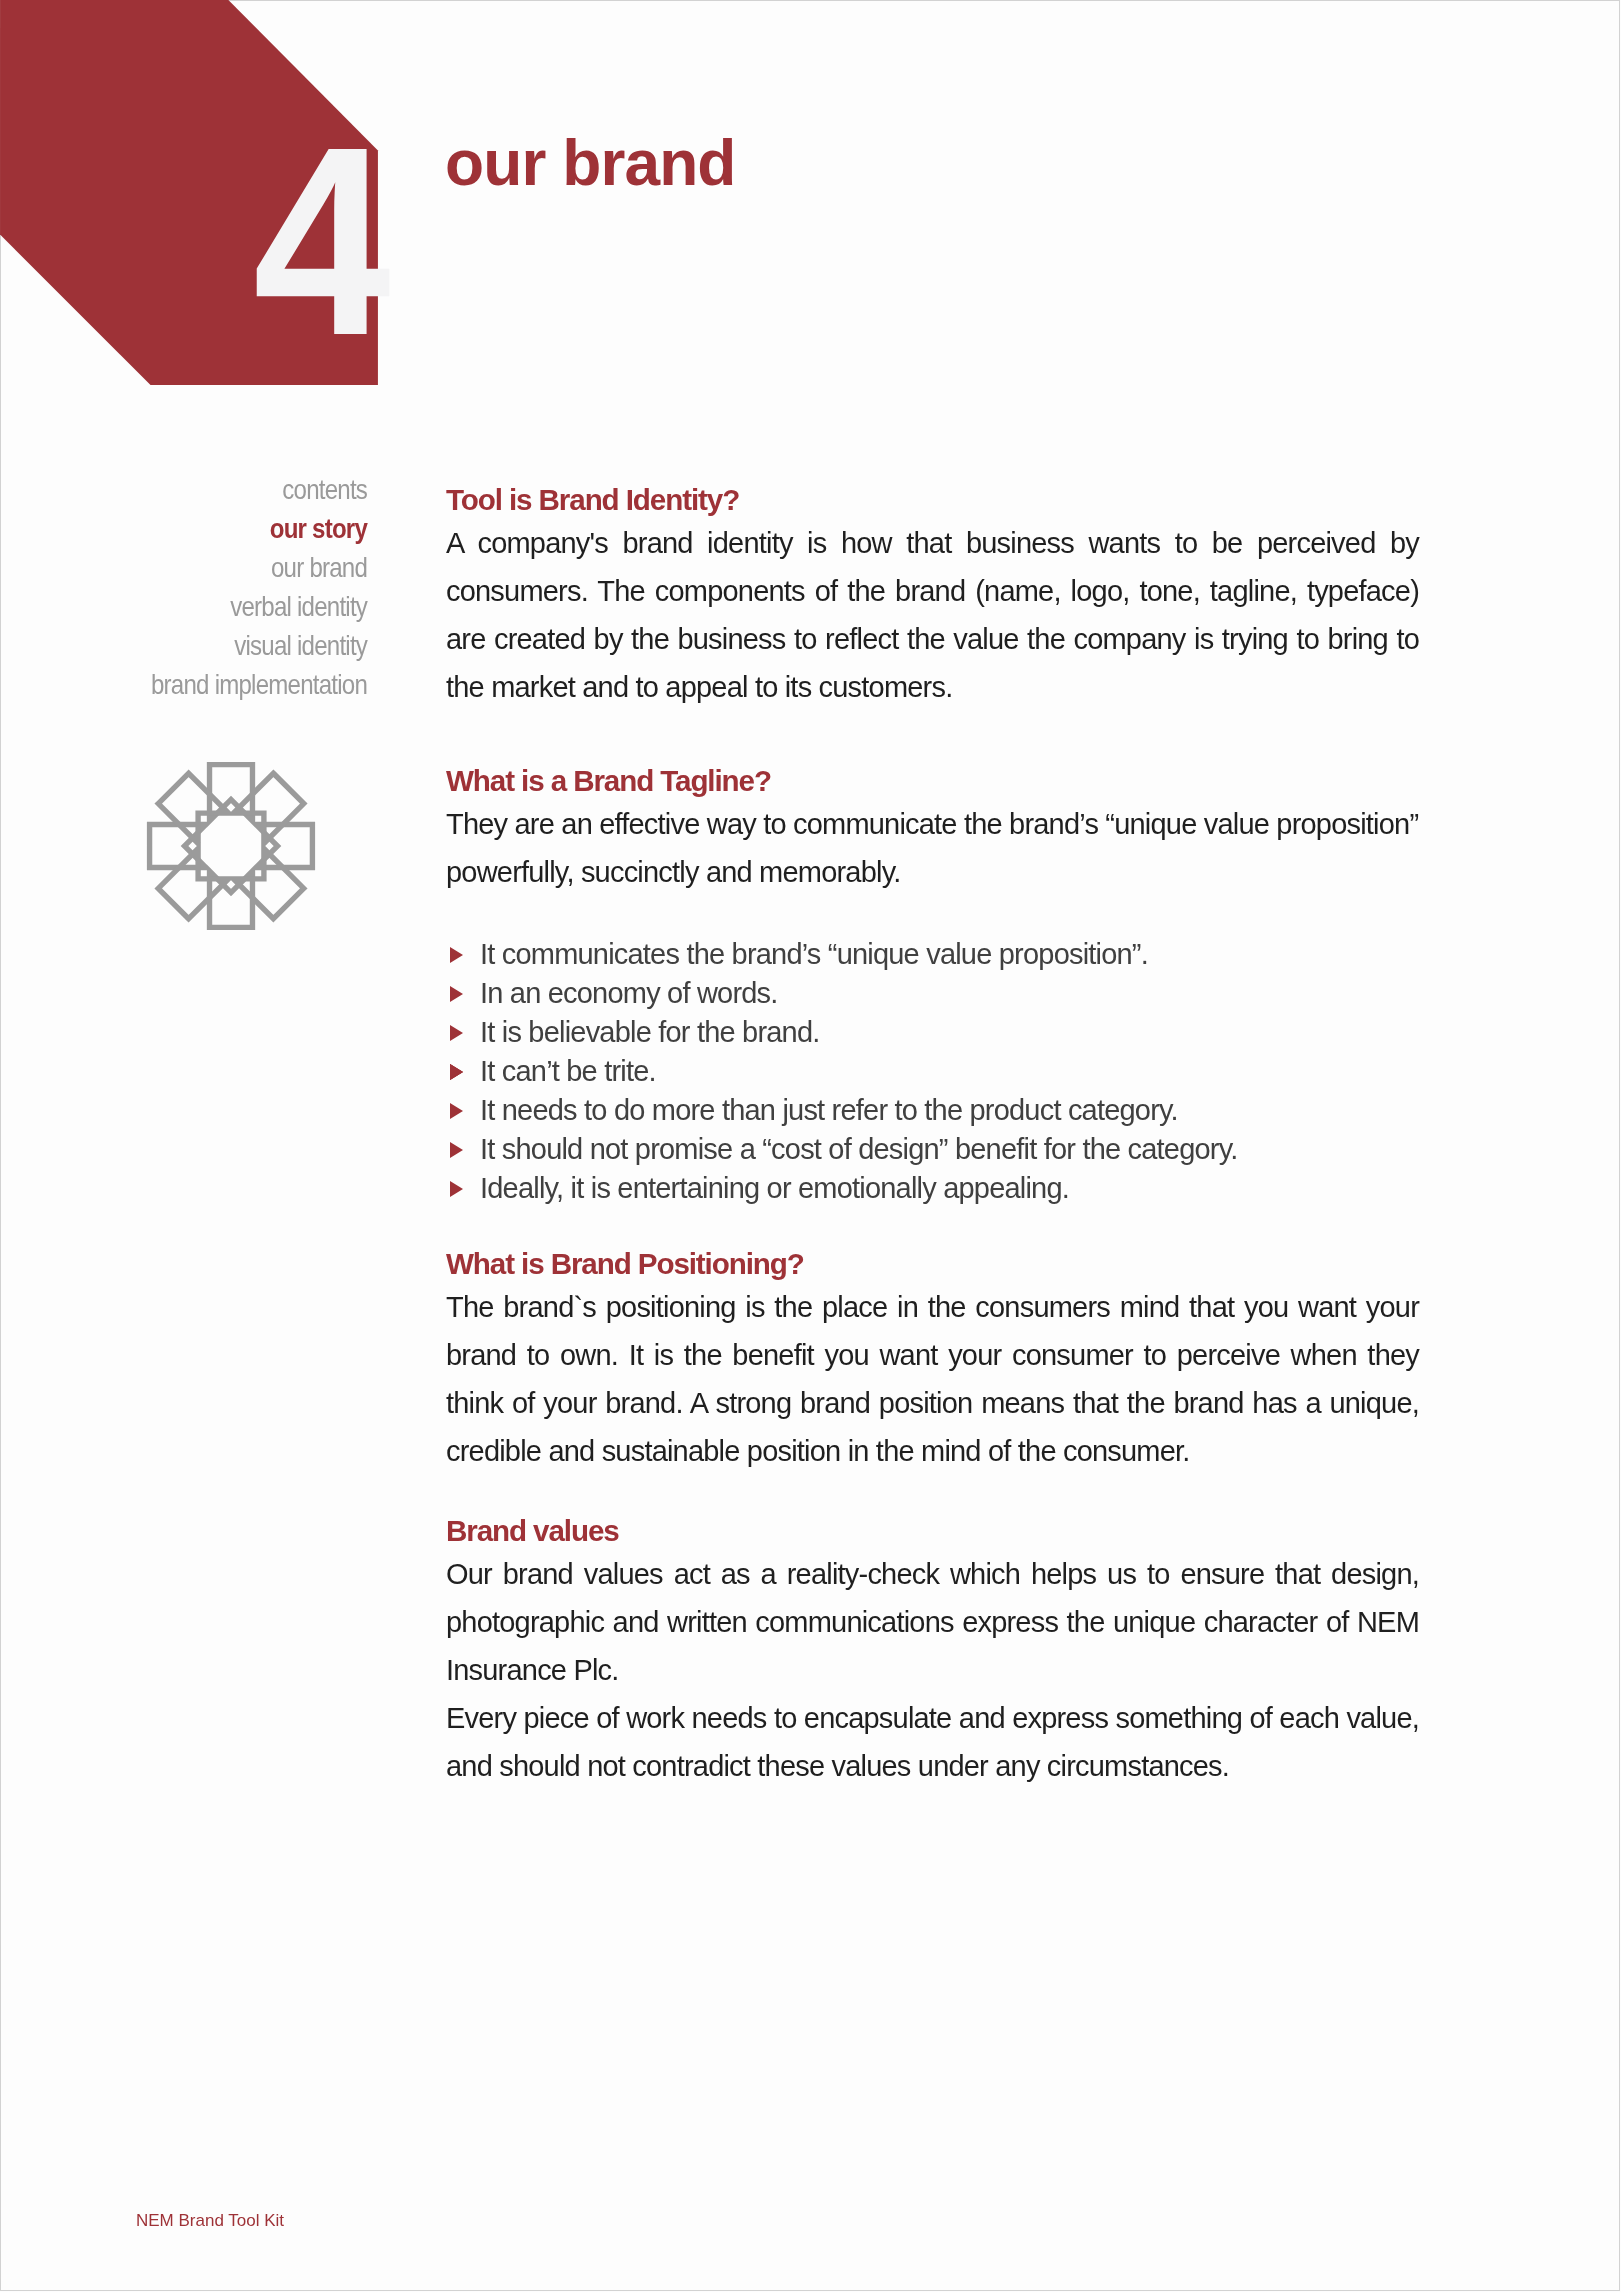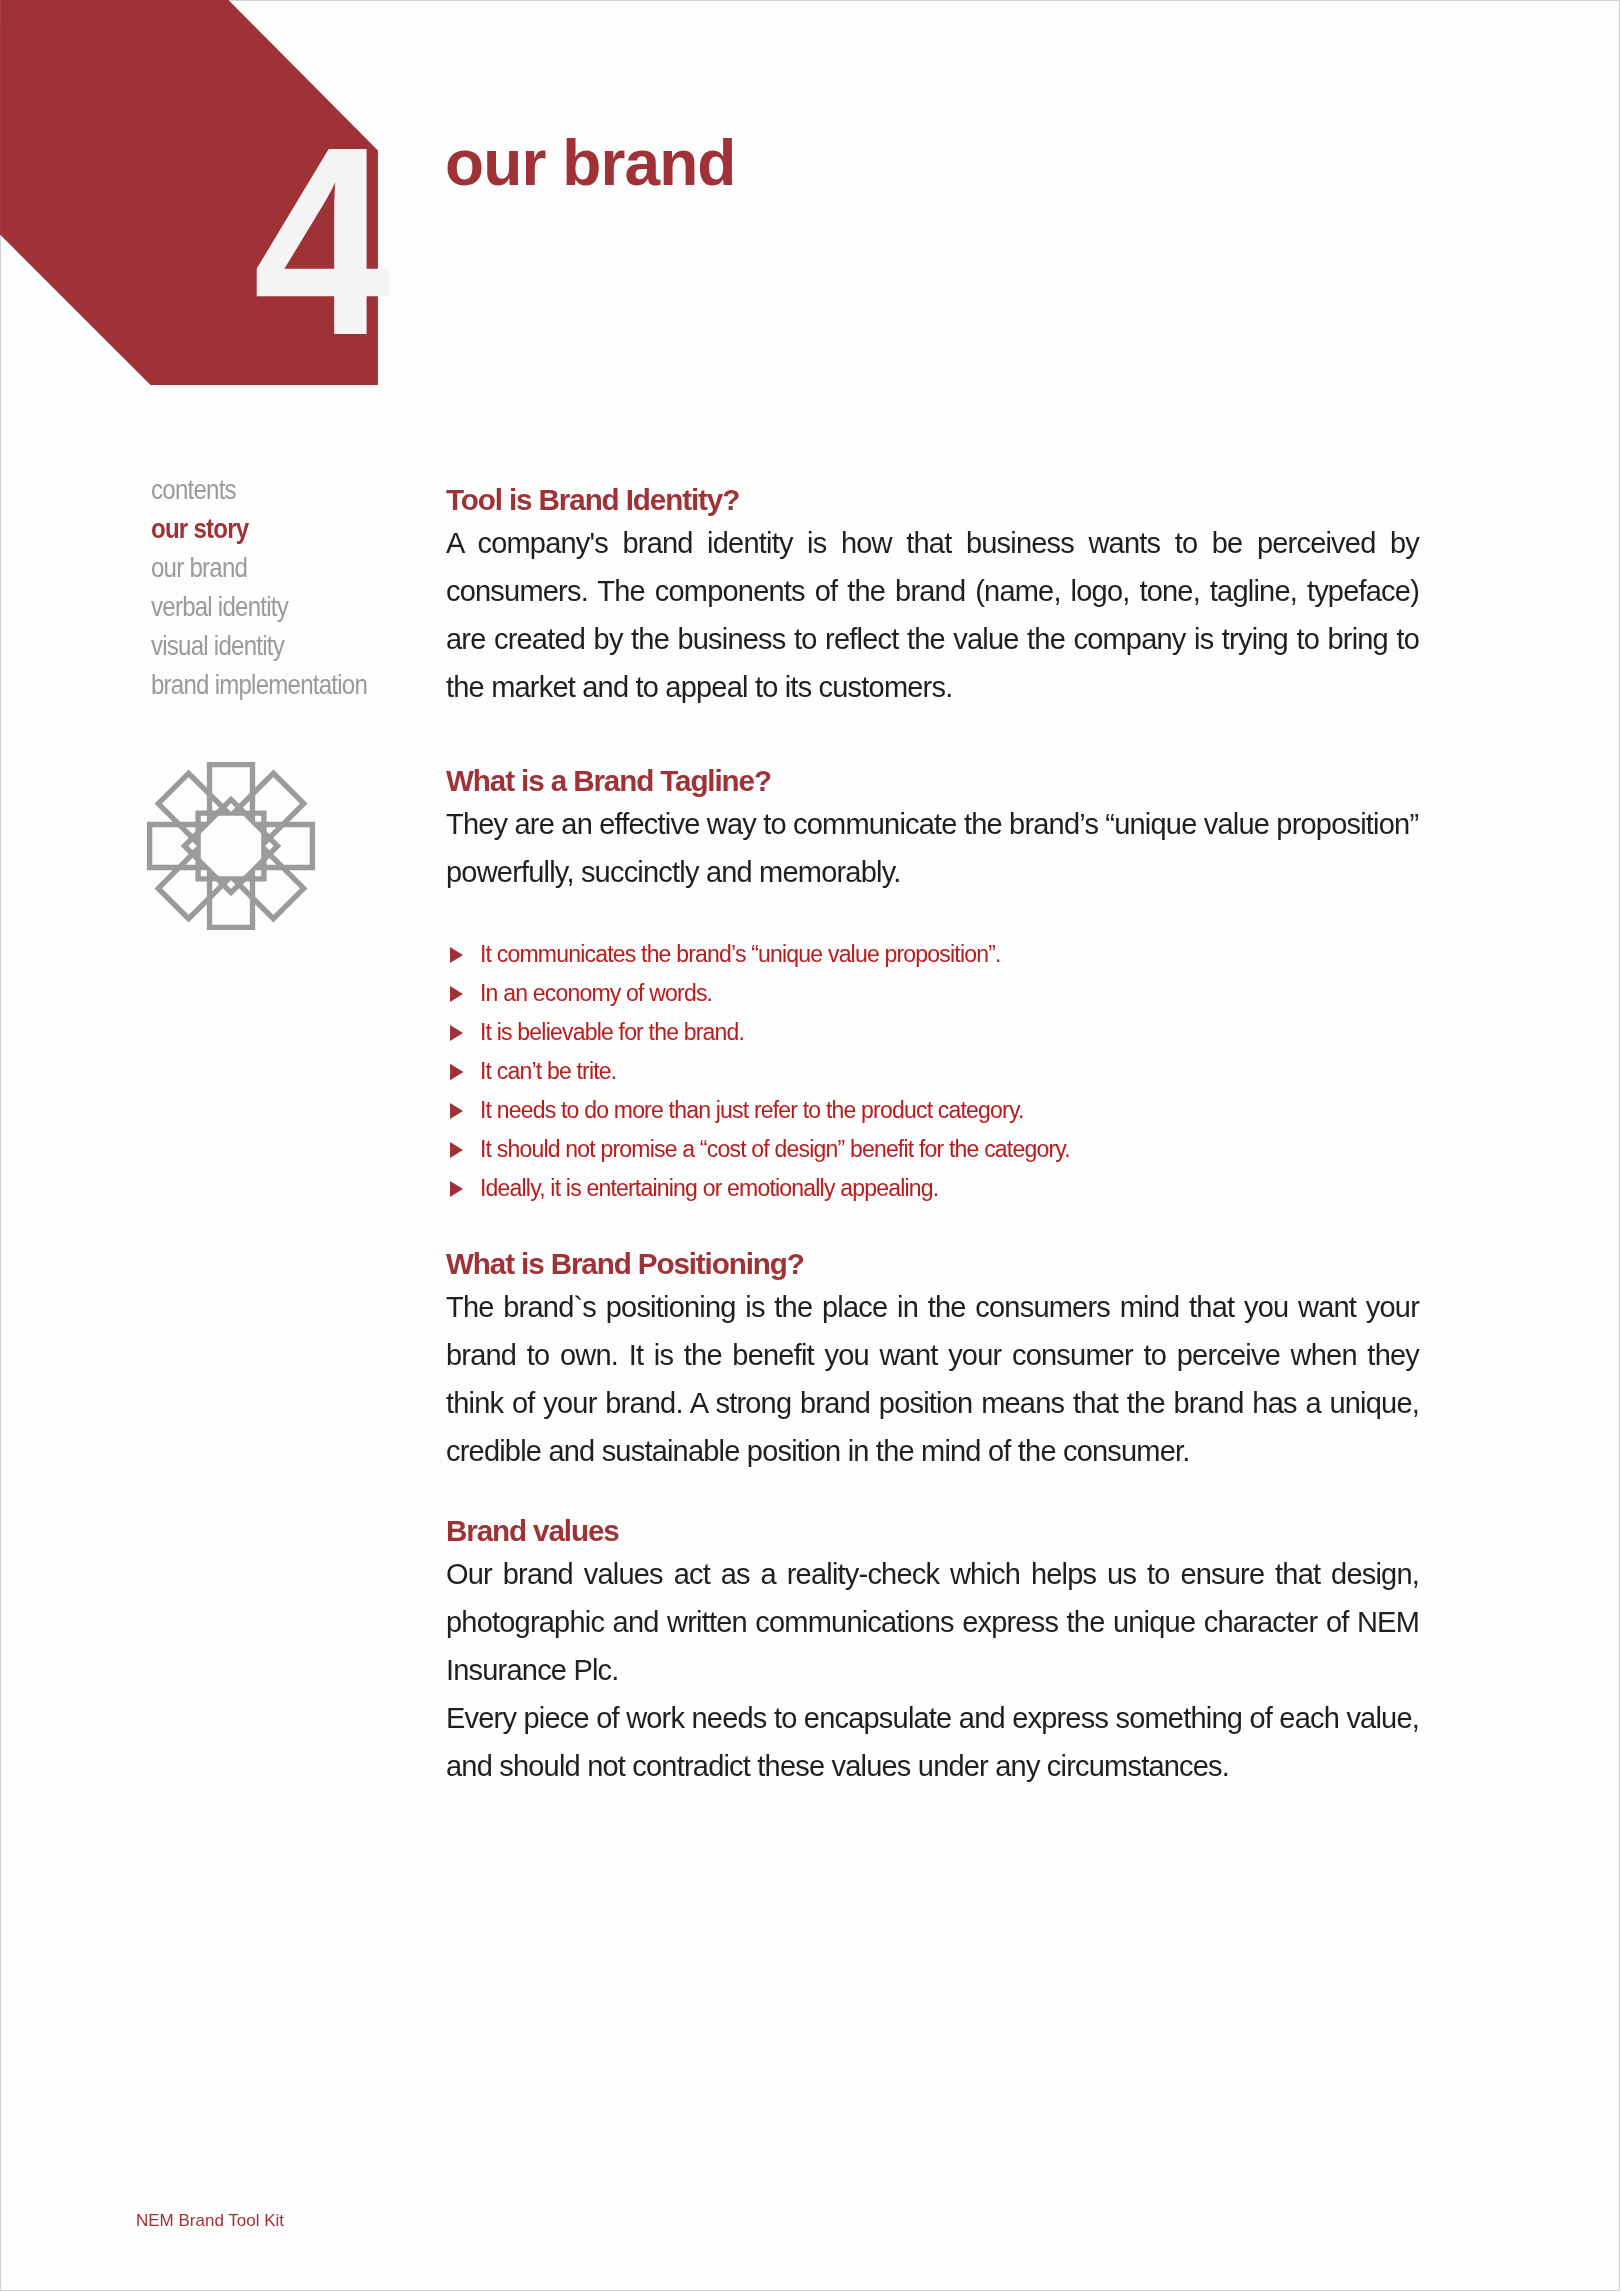--- a/index.html
+++ b/index.html
@@ -17,21 +17,21 @@
       position: absolute; left: 253px; top: 106px;
       font-family: "Liberation Sans", sans-serif; font-weight: bold;
       font-size: 269px; line-height: 269px; color: #f4f4f5; letter-spacing: -9px;
       transform: scaleX(0.92); transform-origin: left top;
     }
     .page-title {
       position: absolute; left: 445px; top: 124px; margin: 0;
       font-family: "Liberation Sans", sans-serif; font-weight: bold;
       font-size: 64px; line-height: 79px; color: #9e3237; letter-spacing: -0.9px;
     }
-    .sidenav { position: absolute; left: 151px; top: 470px; }
+    .sidenav { position: absolute; left: 151px; top: 470px; text-align: right; }
     .sidenav-item {
       display: block; font-family: "Liberation Sans Narrow", "Liberation Sans", sans-serif;
       font-size: 28px; line-height: 39px; color: #9a9a9a; text-decoration: none;
       letter-spacing: -0.9px; transform: scaleX(0.86); transform-origin: left center; white-space: nowrap;
     }
     .sidenav-item.active { color: #9e3237; font-weight: bold; }
     .emblem { position: absolute; left: 146px; top: 761px; width: 170px; height: 170px; }
     .content { position: absolute; left: 446px; top: 480px; width: 973px; }
     .section-heading {
       margin: 0; font-weight: bold; font-size: 29.6px; line-height: 39px;
@@ -40,22 +40,22 @@
     .para {
       margin: 0; font-size: 29px; line-height: 48px; color: #1f1f1f;
       letter-spacing: -0.8px; text-align: justify;
     }
     .para.left { text-align: left; }
     .gap-lg { height: 50px; }
     .gap-md { height: 39px; }
     .gap-sm { height: 36px; }
     .bullets { list-style: none; margin: 0; padding: 0; }
     .bullet {
-      position: relative; padding-left: 34px; font-size: 23px; line-height: 39px;
-      color: #b91c1c; letter-spacing: -0.8px;
+      position: relative; padding-left: 34px; font-size: 29px; line-height: 39px;
+      color: #404040; letter-spacing: -0.8px;
     }
     .bullet-icon {
       position: absolute; left: 3.6px; top: 11.6px; width: 0; height: 0;
       border-top: 8px solid transparent; border-bottom: 8px solid transparent;
       border-left: 13.4px solid #9e3237;
     }
     .footer {
       position: absolute; left: 136px; top: 2210px;
       font-size: 17px; line-height: 21.5px; color: #9e3237;
     }

